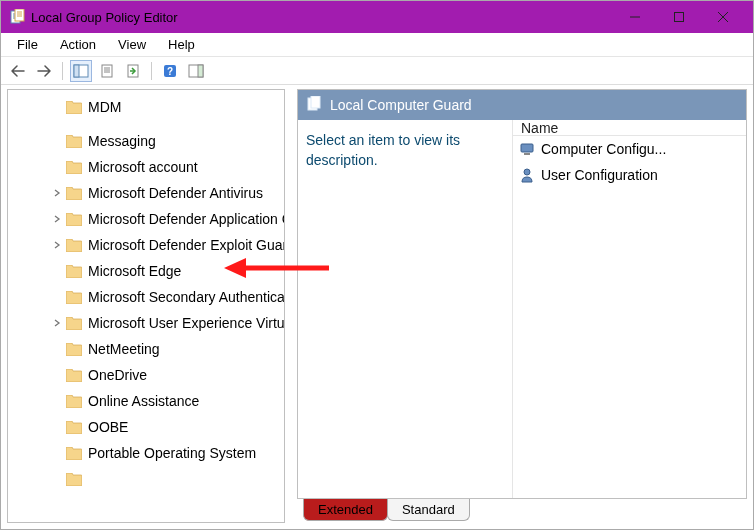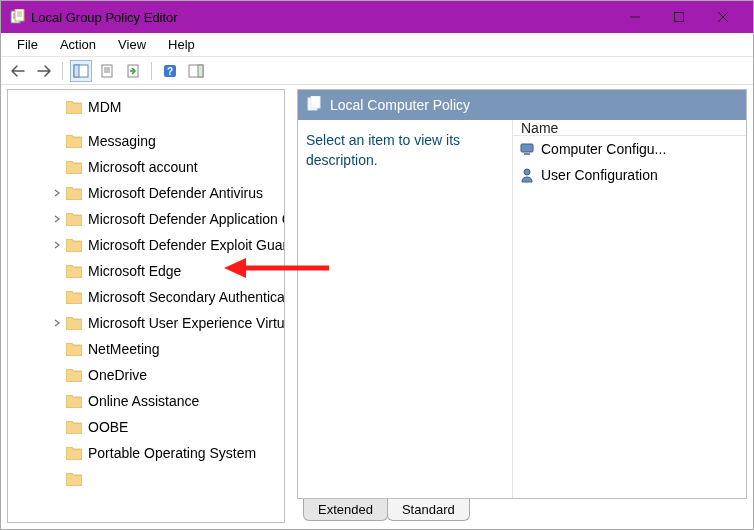--- a/index.html
+++ b/index.html
@@ -168,21 +168,21 @@
   display: flex;
   align-items: flex-start;
   padding-left: 6px;
   gap: 0;
 }
 .tab {
   height: 22px;
   padding: 0 14px;
   font-size: 13px;
   border: 1px solid #aaa;
-  background: #e5e5e5;
+  background: #b91c1c;
   display: flex; align-items: center;
   border-radius: 0 0 6px 6px;
   border-top: none;
   position: relative;
 }
 .tab:not(.active) {
   background: #f4f4f4;
 }
 .tab + .tab { margin-left: -1px; }
 
@@ -428,21 +428,21 @@
 
     <div class="right-pane">
       <div class="detail-pane">
         <div class="detail-header">
           <span>
             <svg width="16" height="16" viewBox="0 0 16 16">
               <rect x="2" y="2" width="9" height="12" fill="#fff" stroke="#dceaf7" stroke-width="1"></rect>
               <rect x="5" y="0" width="9" height="12" fill="#fff" stroke="#dceaf7" stroke-width="1"></rect>
             </svg>
           </span>
-          <span>Local Computer Policy</span>
+          <span>Local Computer Guard</span>
         </div>
         <div class="detail-body">
           <div class="detail-desc">Select an item to view its description.</div>
           <div class="detail-list">
             <div class="hdr">Name</div>
             <div id="detail-items">
                 <div class="row">
                   <span class="cfg-icon">
                     <svg width="16" height="16">
                       <rect x="2" y="3" width="12" height="8" rx="1" fill="#6a8fbf" stroke="#3b5f8c"></rect>

